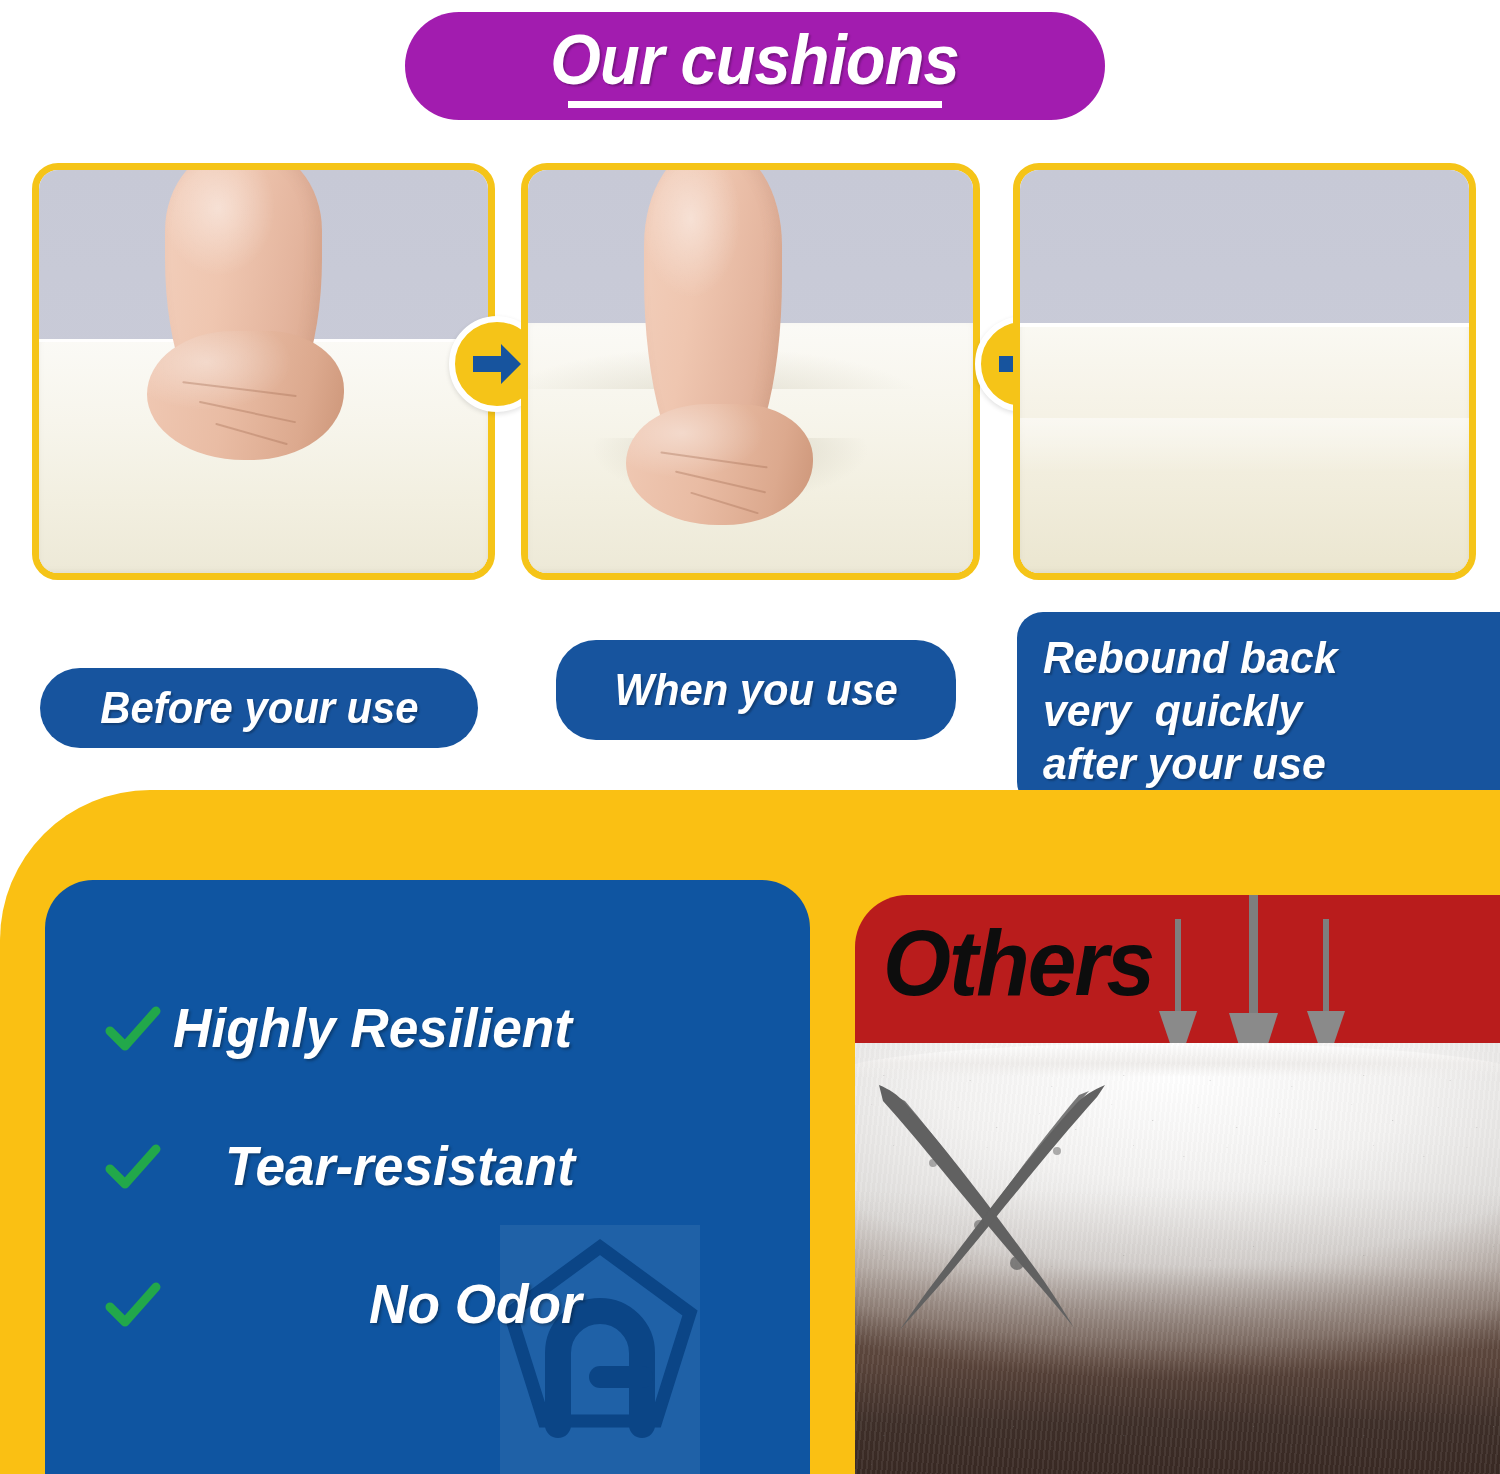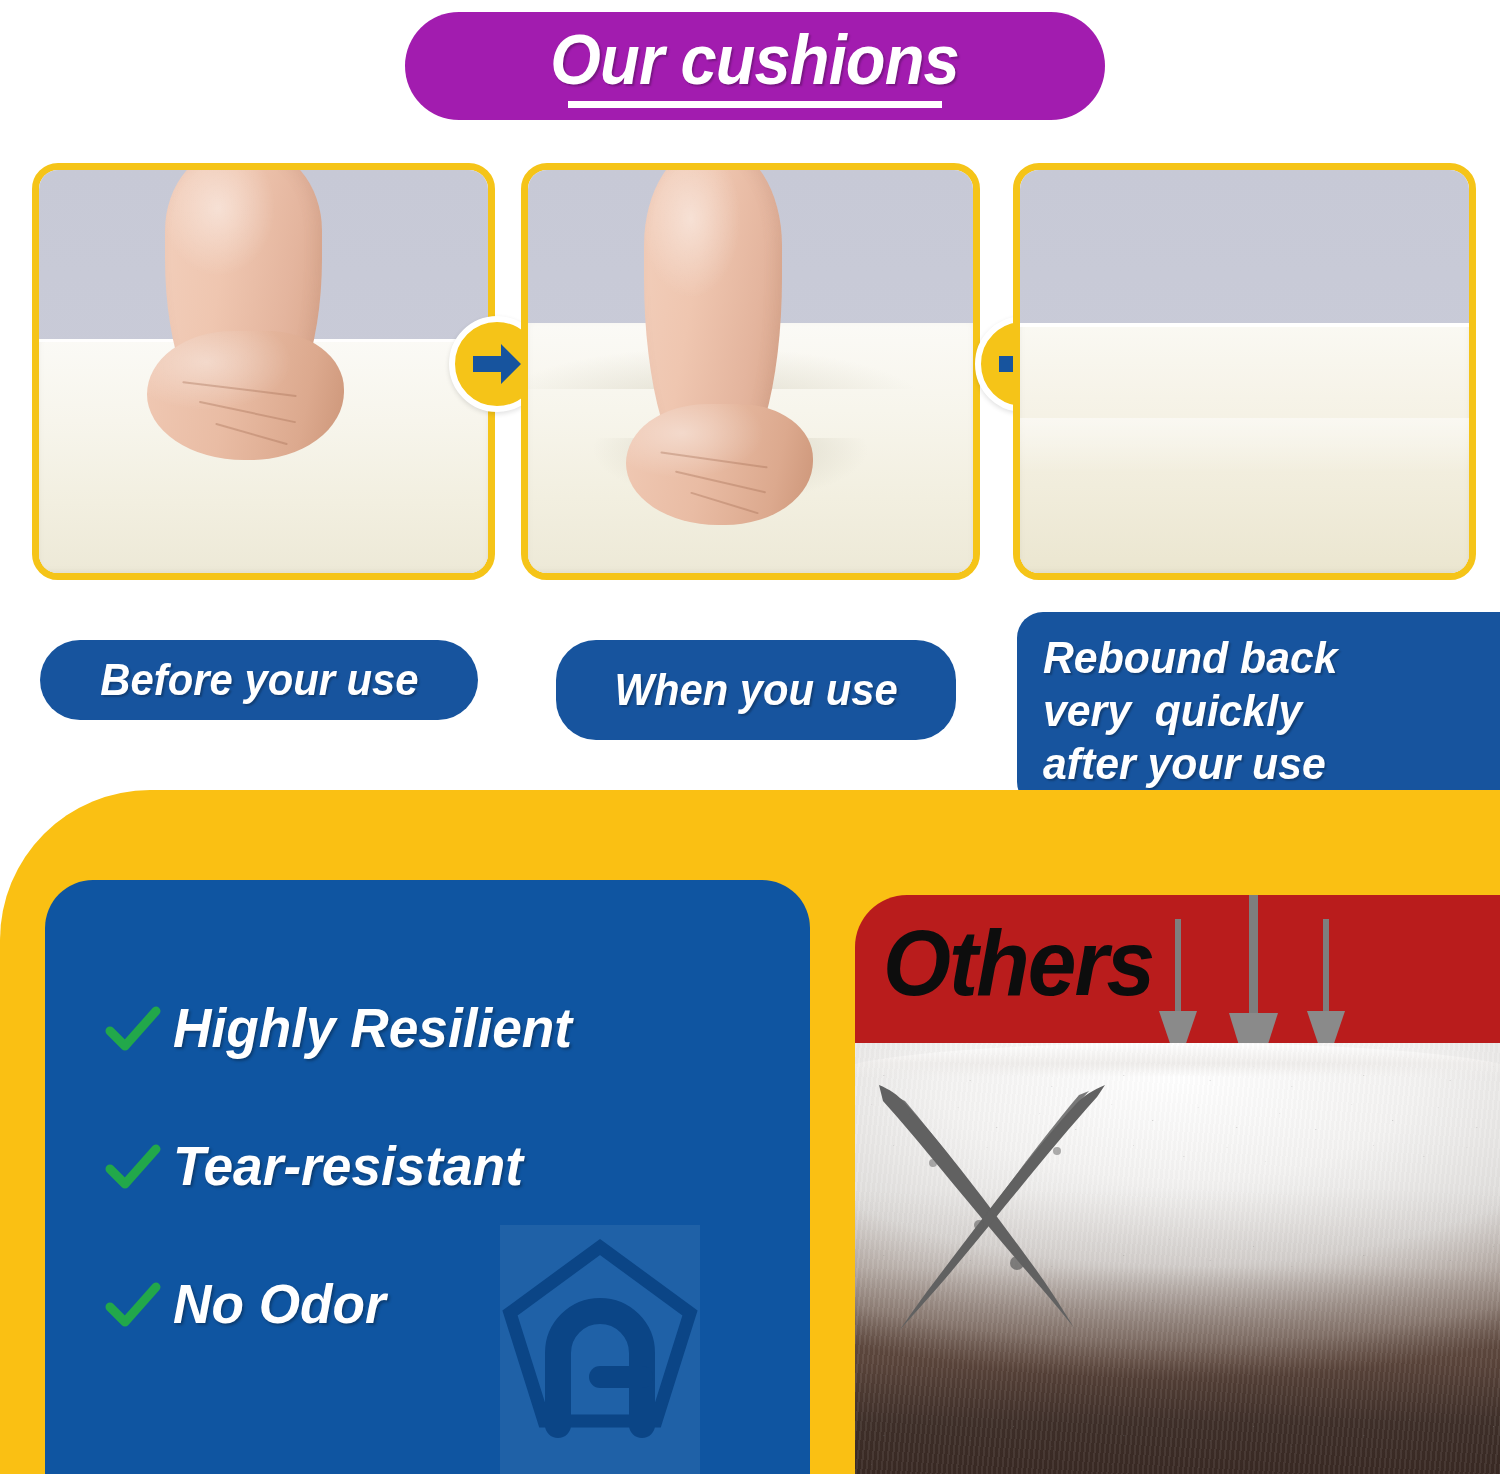--- a/index.html
+++ b/index.html
@@ -119,21 +119,21 @@
     position:absolute; background:#17549E; border-radius:40px;
     display:flex; align-items:center; justify-content:center;
     padding:0 32px;
   }
   .cap span{
     color:#fff; font-weight:bold; font-style:italic;
     font-size:44px; line-height:50px; white-space:pre;
     text-shadow:2px 2px 2px rgba(0,0,0,.25);
     transform:scaleX(.95);
   }
-  .cap1{ left:40px;  top:640px; width:438px; height:80px; }
+  .cap1{ left:40px;  top:668px; width:438px; height:80px; }
   .cap2{ left:556px; top:640px; width:400px; height:100px; }
   .cap3{
     left:1017px; top:612px; width:536px; height:196px;
     border-radius:26px; padding:0 26px;
     justify-content:flex-start; align-items:center;
   }
   .cap3 .multi{
     color:#fff; font-weight:bold; font-style:italic;
     font-size:45px; line-height:53px;
     text-shadow:2px 2px 2px rgba(0,0,0,.25);
@@ -154,21 +154,21 @@
     background:#0F55A1; border-top-left-radius:48px; border-top-right-radius:48px;
     overflow:hidden;
   }
   .watermark{
     position:absolute; left:455px; top:345px; width:200px; height:260px;
     background:rgba(255,255,255,.072);
   }
   .watermark svg{ width:100%; height:100%; display:block; }
 
   .flist{ position:absolute; left:60px; top:92px; }
-  .frow{ display:flex; align-items:center; height:112px; }
+  .frow{ display:flex; align-items:center; height:112px;justify-content:space-between; }
   .frow .check{ width:68px; flex:0 0 68px; }
   .frow .check svg{ width:56px; height:48px; display:block; }
   .frow .flabel{
     color:#fff; font-weight:bold; font-style:italic;
     font-size:56px; line-height:60px; white-space:pre;
     text-shadow:2px 2px 3px rgba(0,0,0,.3);
     transform:scaleX(.95); transform-origin:left center;
   }
   .frow.r2{ margin-top:26px; }
   .frow.r3{ margin-top:26px; }

